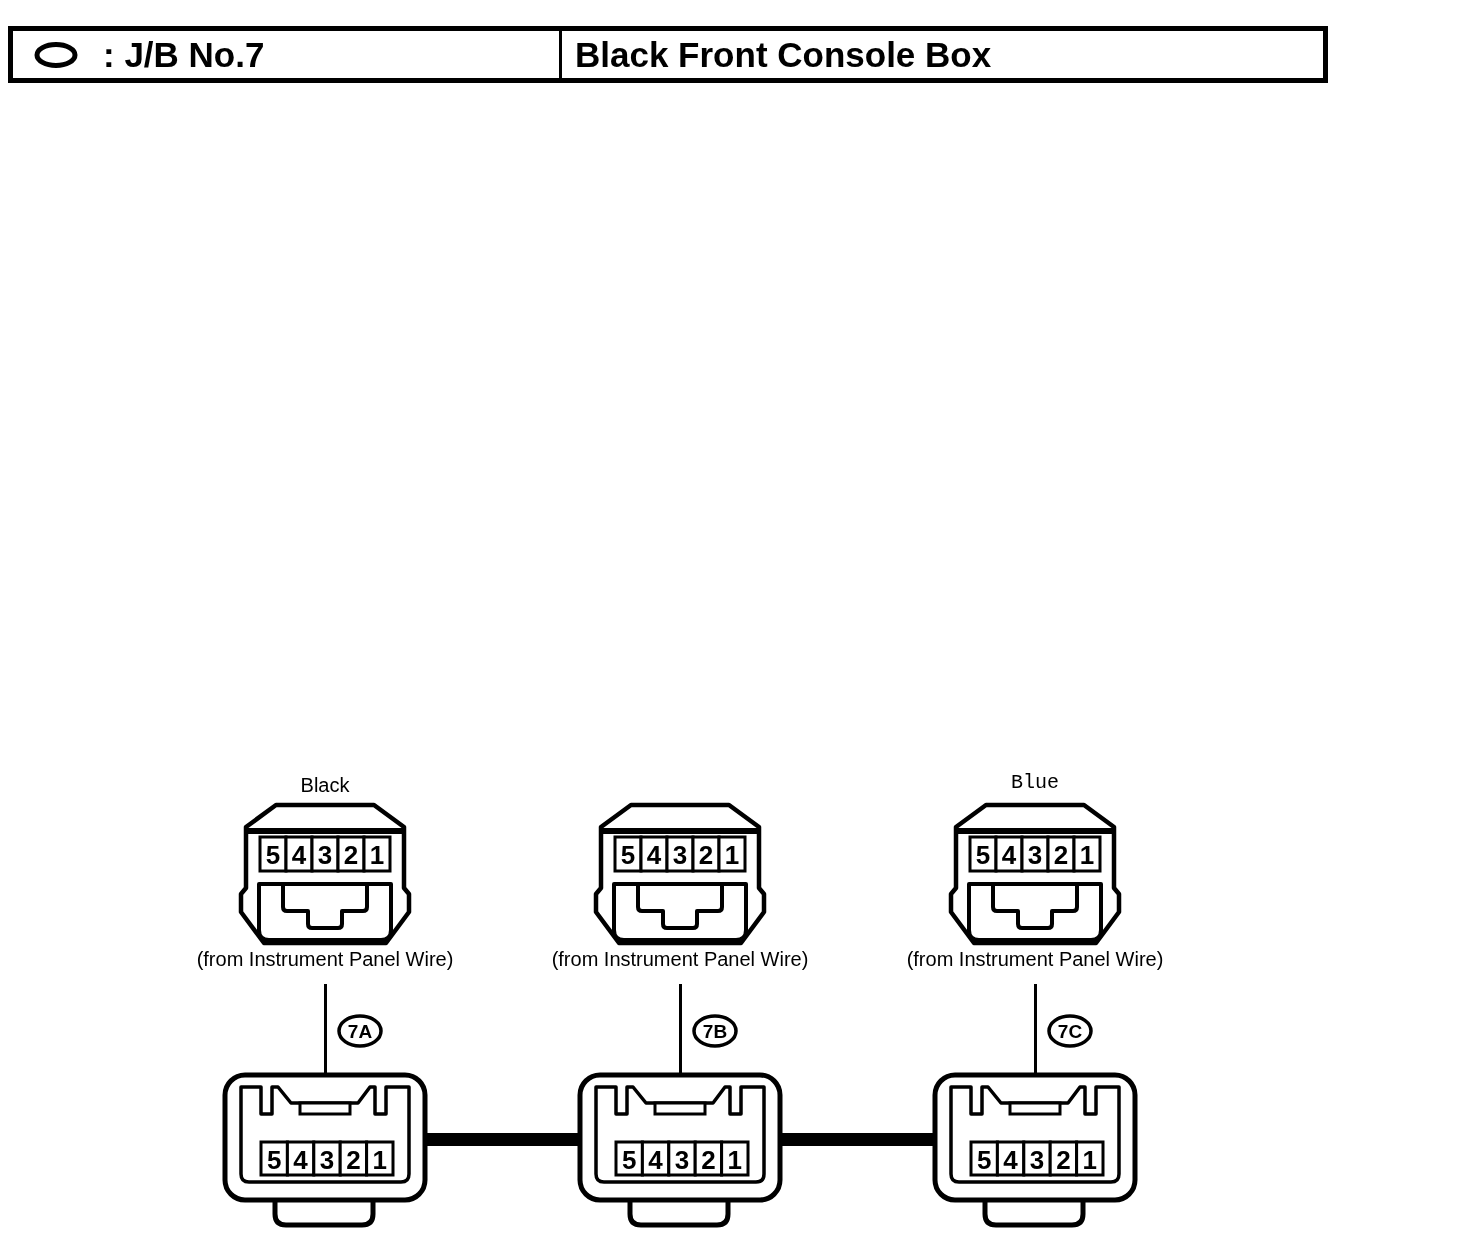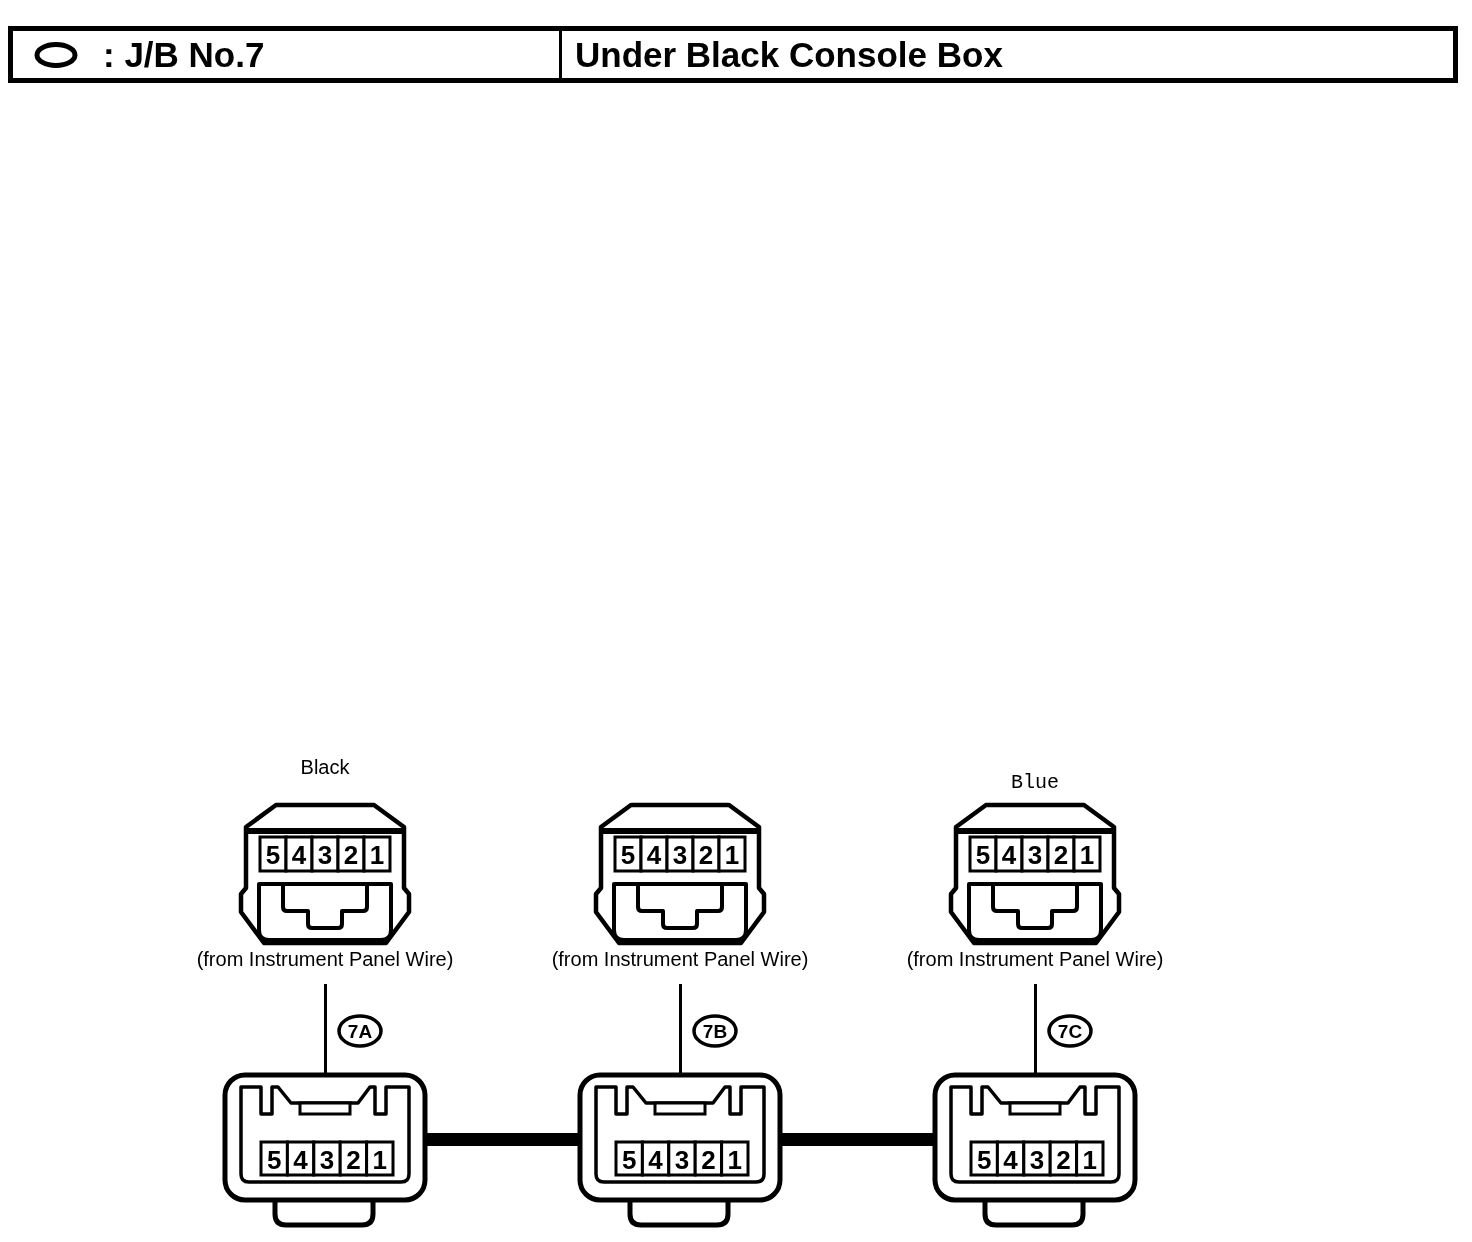--- a/index.html
+++ b/index.html
@@ -8,21 +8,21 @@
     background:#ffffff;
     position:relative;
     font-family:"Liberation Sans", sans-serif;
     color:#000;
     overflow:hidden;
   }
   .abs { position:absolute; }
 
   
   .header {
-    left:8px; top:26px; width:1450px; height:57px;
+    left:8px; top:26px; width:1320px; height:57px;
     border:5px solid #000;
     box-sizing:border-box;
     display:flex; align-items:stretch;
     background:#fff;
   }
   .legend-cell {
     width:549px; box-sizing:border-box;
     border-right:3px solid #000;
     display:flex; align-items:center;
   }
@@ -67,25 +67,25 @@
 <body>
 
 <div class="abs header">
   <div class="legend-cell">
     <svg class="legend-oval" width="50" height="30" viewBox="0 0 50 30">
       <ellipse cx="25" cy="15" rx="19" ry="10.5" fill="none" stroke="#000" stroke-width="5"></ellipse>
     </svg>
     <span class="hdr-text">: J/B No.7</span>
   </div>
   <div class="location-cell">
-    <span class="hdr-text">Under Black Console Box</span>
+    <span class="hdr-text">Black Front Console Box</span>
   </div>
 </div>
 
-<div class="abs color-label" style="left:225px; top:756px;">Black</div>
+<div class="abs color-label" style="left:225px; top:774px;">Black</div>
 <div class="abs color-label" style="left:580px; top:772px;"></div>
 <div class="abs color-label" style="left:935px; top:772px;font-family:Liberation Mono, monospace;">Blue</div>
 
 <svg class="abs" style="left:240px; top:798px;" width="170" height="152" viewBox="0 0 170 152">
   <path d="M36,7 L134,7 L164,29 L164,90 L169,96 L169,114 L146,145 L24,145 L1,114 L1,96 L6,90 L6,29 Z" fill="#fff" stroke="#000" stroke-width="4.5" stroke-linejoin="round"></path>
   <line x1="6" y1="33" x2="164" y2="33" stroke="#000" stroke-width="6"></line>
   <g>
     <rect x="20" y="39" width="26" height="34" fill="#fff" stroke="#000" stroke-width="3"></rect>
     <rect x="46" y="39" width="26" height="34" fill="#fff" stroke="#000" stroke-width="3"></rect>
     <rect x="72" y="39" width="26" height="34" fill="#fff" stroke="#000" stroke-width="3"></rect>

